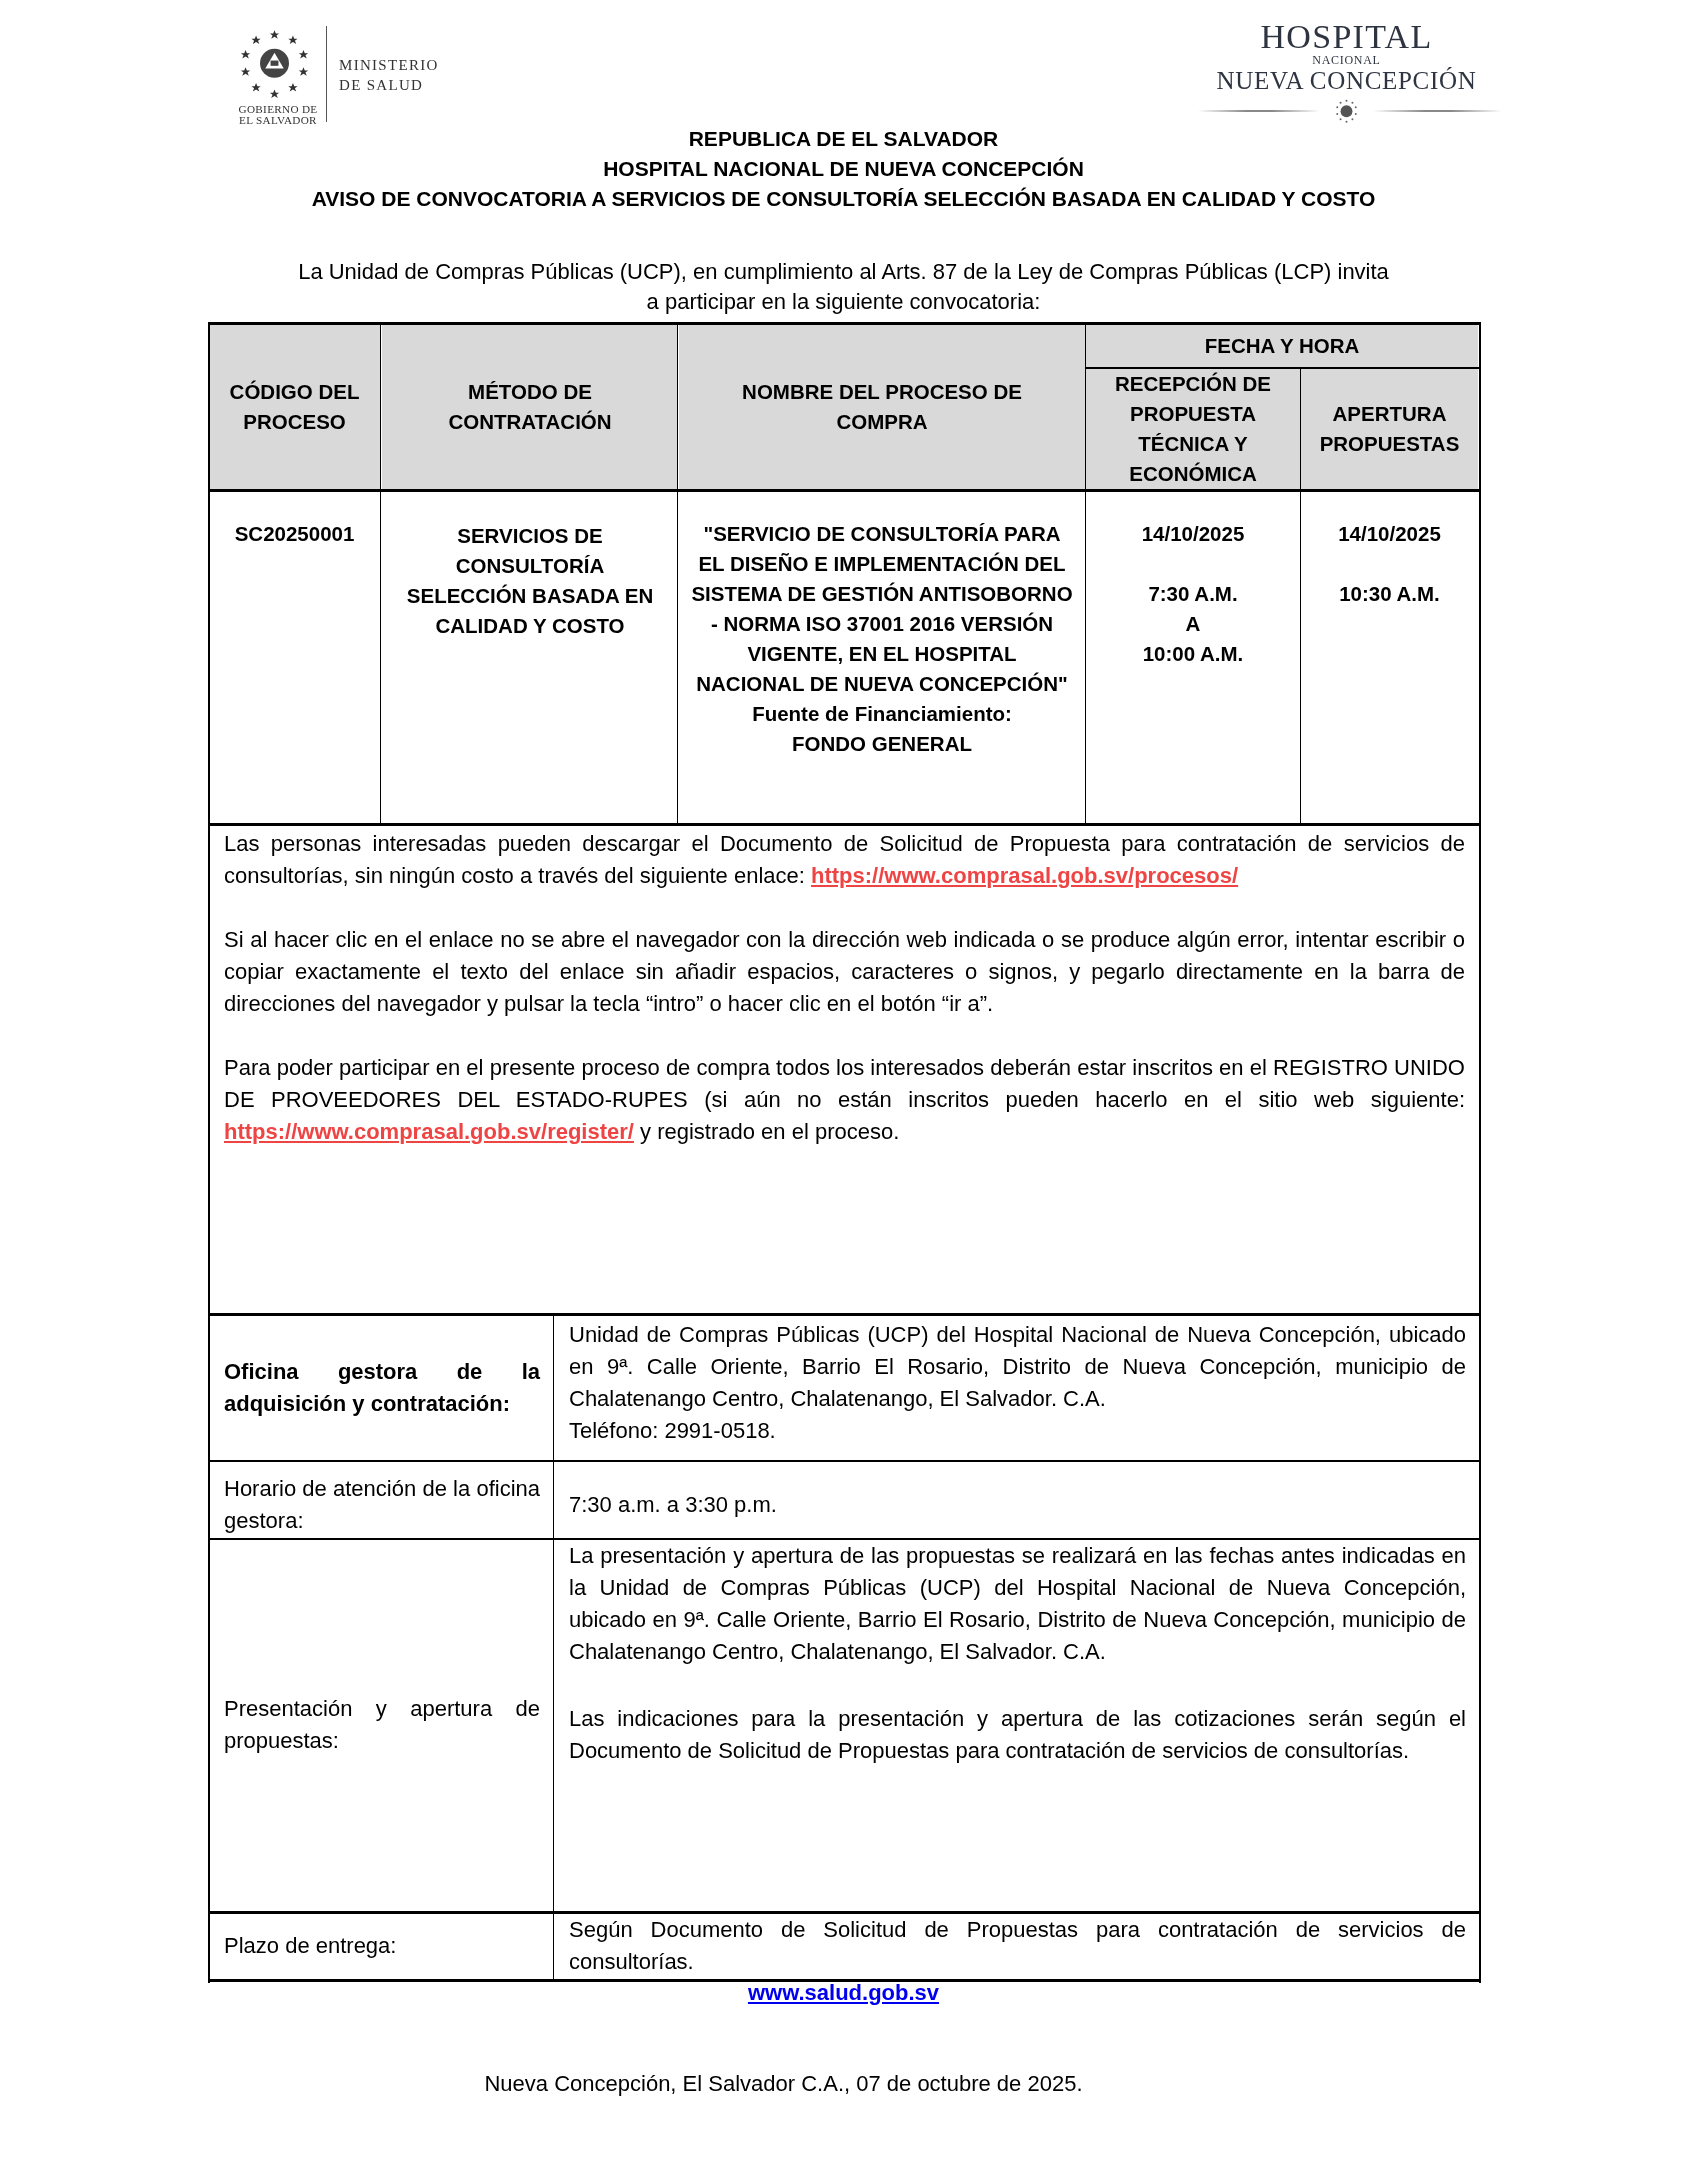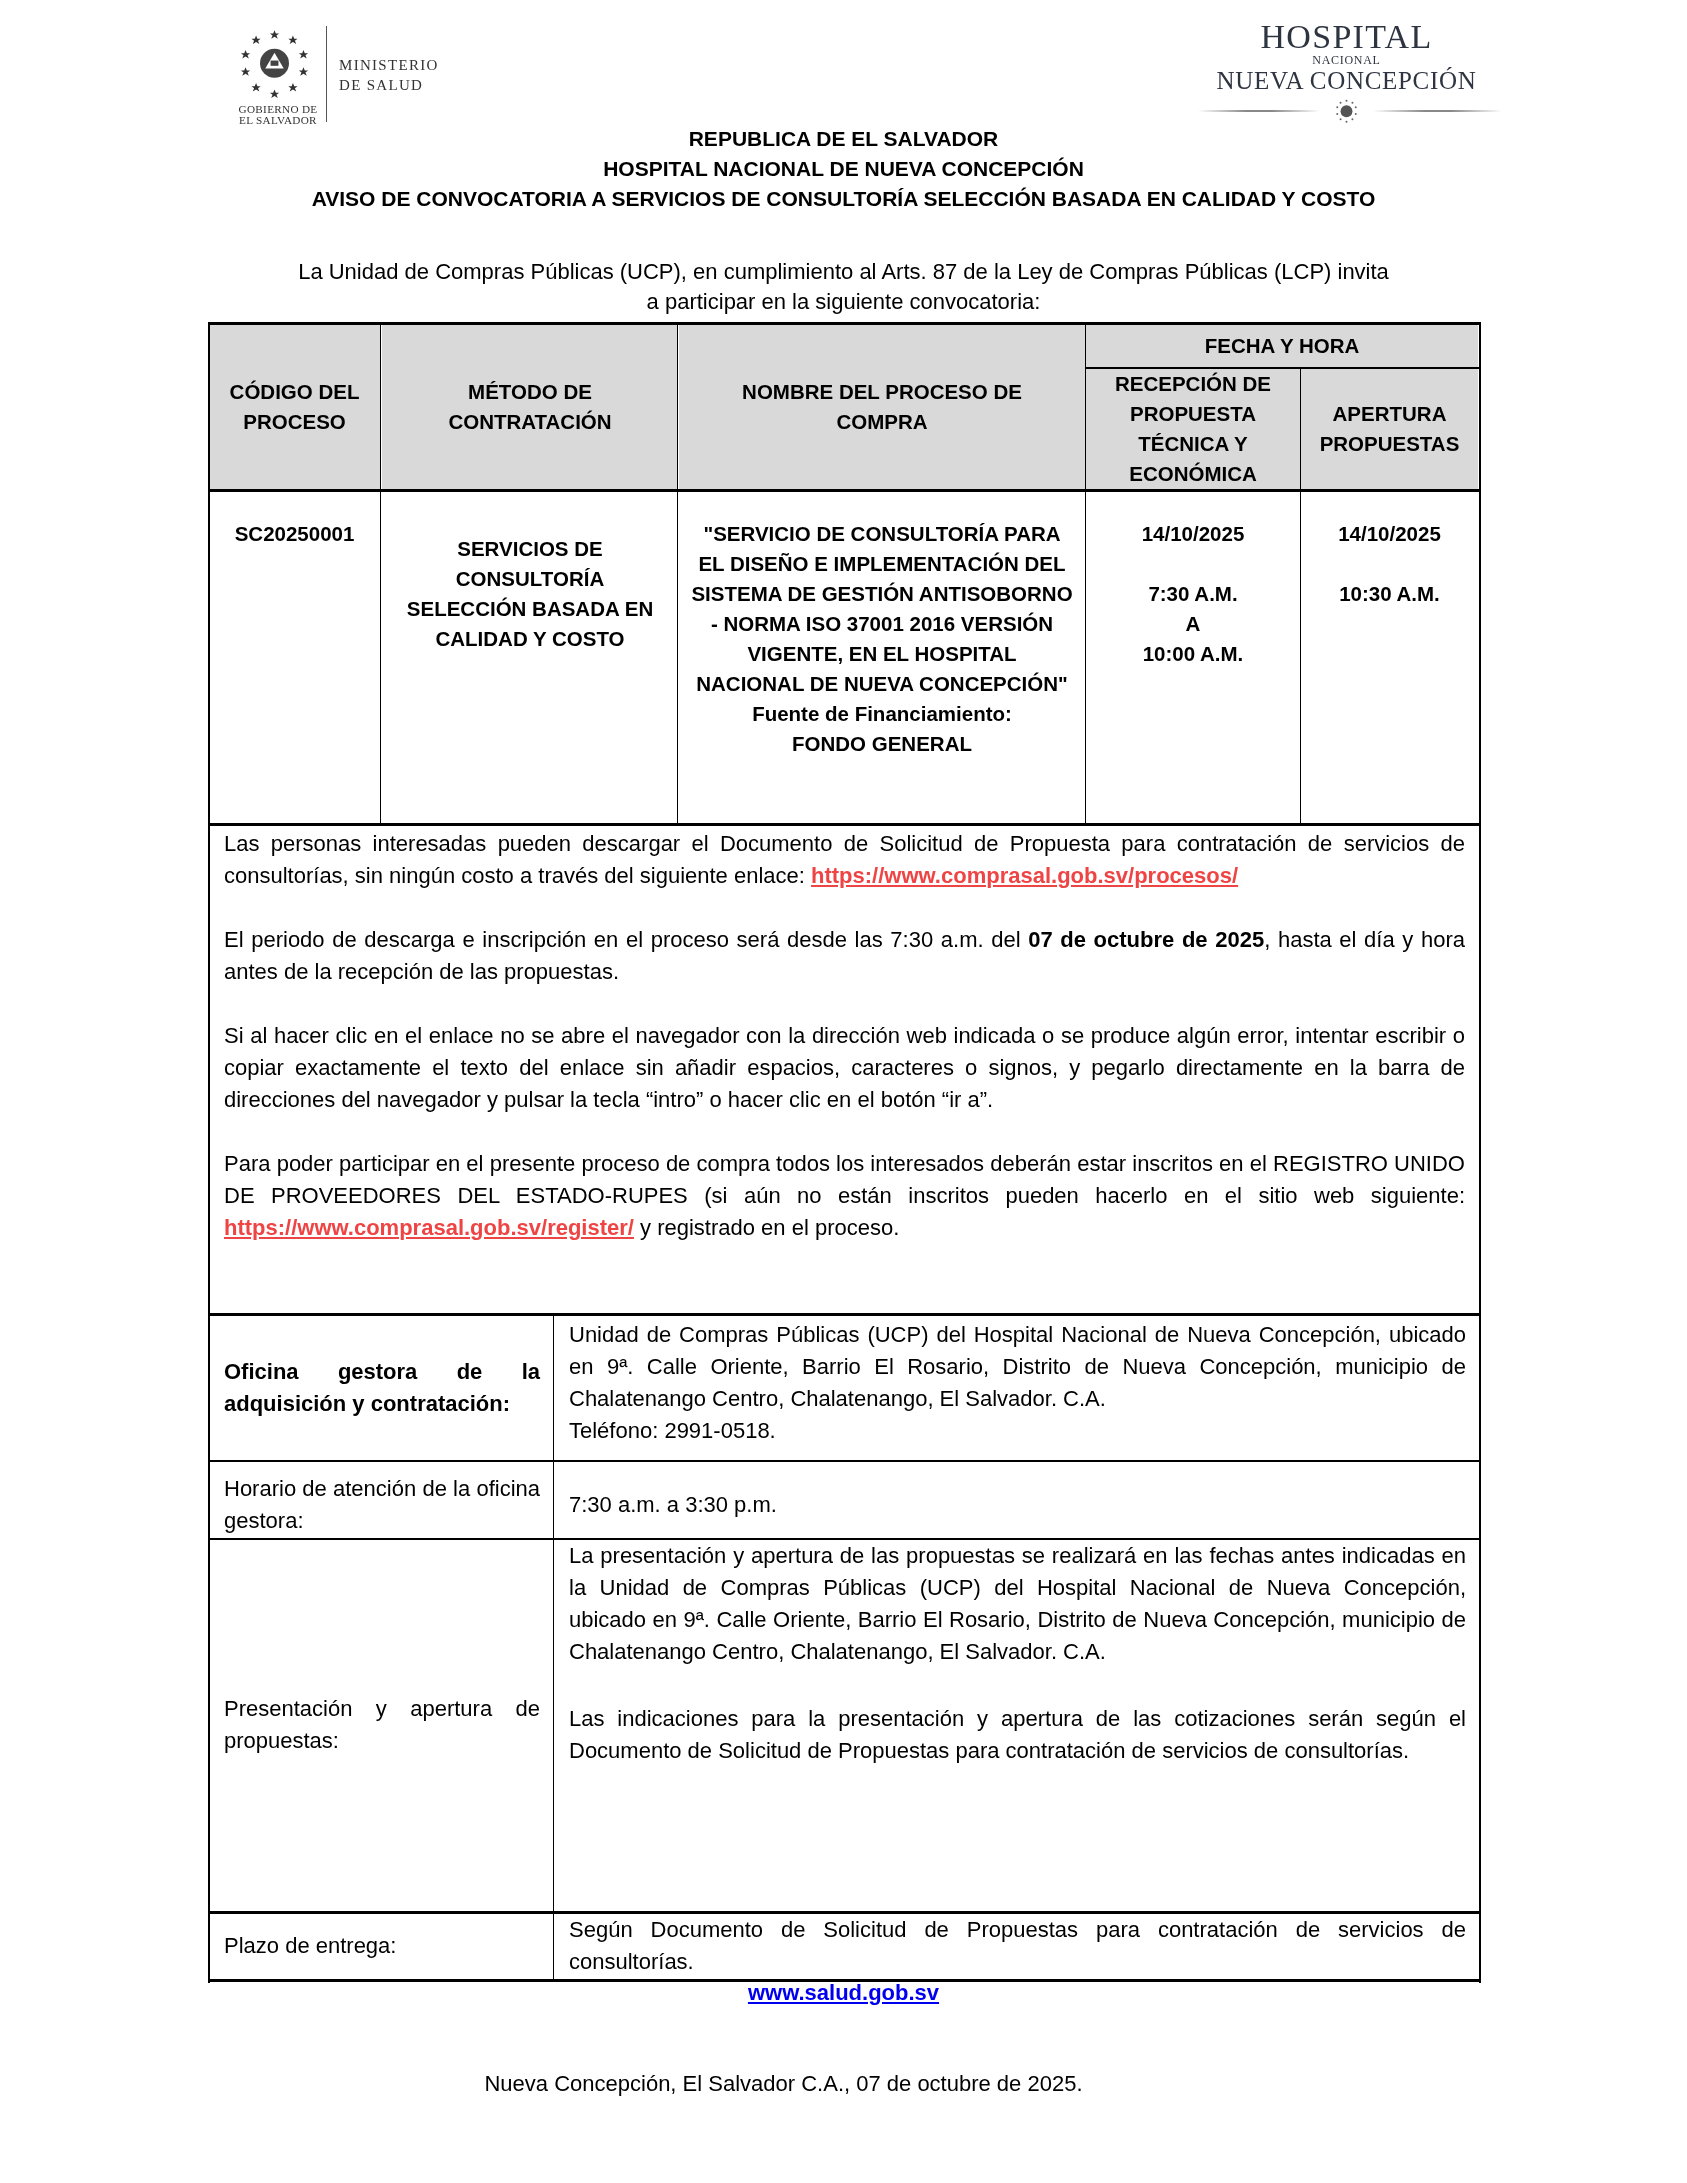--- a/index.html
+++ b/index.html
@@ -136,21 +136,21 @@
   <div class="hdr-cell" style="left:1086px;top:369px;width:214px;height:120px;padding:0 26.5px;">
     <span>RECEPCIÓN DE PROPUESTA TÉCNICA Y ECONÓMICA</span>
   </div>
   <div class="hdr-cell" style="left:1301px;top:369px;width:177px;height:120px;padding:0 16.5px;">
     <span>APERTURA PROPUESTAS</span>
   </div>
 
   <div class="body-cell" style="left:209px;top:519px;width:171px;">
     <span>SC20250001</span>
   </div>
-  <div class="body-cell" style="left:382px;top:534px;width:296px;padding:0 13.2px;">
+  <div class="body-cell" style="left:382px;top:521px;width:296px;padding:0 13.2px;">
     <span>SERVICIOS DE CONSULTORÍA SELECCIÓN BASADA EN CALIDAD Y COSTO</span>
   </div>
   <div class="body-cell" style="left:679px;top:519px;width:406px;padding:0 12px;">
     <div>"SERVICIO DE CONSULTORÍA PARA EL DISEÑO E IMPLEMENTACIÓN DEL SISTEMA DE GESTIÓN ANTISOBORNO - NORMA ISO 37001 2016 VERSIÓN VIGENTE, EN EL HOSPITAL NACIONAL DE NUEVA CONCEPCIÓN"</div>
     <div>Fuente de Financiamiento:</div>
     <div>FONDO GENERAL</div>
   </div>
   <div class="body-cell" style="left:1086px;top:519px;width:214px;">
     <div>14/10/2025</div>
     <div style="height:30px;"></div>
@@ -171,21 +171,20 @@
   <div class="vline" style="left:208px;top:322px;height:1661px;width:2px;"></div>
   <div class="vline" style="left:1479px;top:322px;height:1661px;width:2px;"></div>
   <div class="vline" style="left:380px;top:322px;height:503px;"></div>
   <div class="vline" style="left:677px;top:322px;height:503px;"></div>
   <div class="vline" style="left:1085px;top:322px;height:503px;"></div>
   <div class="vline" style="left:1300px;top:368px;height:457px;"></div>
 </div>
 
 <div class="para-block" style="top:828px;">
   <p><span>Las personas interesadas pueden descargar el Documento de Solicitud de Propuesta para contratación de servicios de consultorías, sin ningún costo a través del siguiente enlace: </span><a class="link" href="#">https://www.comprasal.gob.sv/procesos/</a></p>
-  <p><span>El periodo de descarga e inscripción en el proceso será desde las 7:30 a.m. del </span><b>07 de octubre de 2025</b><span>, hasta el día y hora antes de la recepción de las propuestas.</span></p>
   <p>Si al hacer clic en el enlace no se abre el navegador con la dirección web indicada o se produce algún error, intentar escribir o copiar exactamente el texto del enlace sin añadir espacios, caracteres o signos, y pegarlo directamente en la barra de direcciones del navegador y pulsar la tecla “intro” o hacer clic en el botón “ir a”.</p>
   <p class="last"><span>Para poder participar en el presente proceso de compra todos los interesados deberán estar inscritos en el REGISTRO UNIDO DE PROVEEDORES DEL ESTADO-RUPES (si aún no están inscritos pueden hacerlo en el sitio web siguiente: </span><a class="link" href="#">https://www.comprasal.gob.sv/register/</a><span> y registrado en el proceso.</span></p>
 </div>
 
 <div>
   <div class="hline" style="left:208px;top:1313px;width:1273px;"></div>
   <div class="vline" style="left:553px;top:1313px;height:667px;"></div>
 
   <div class="label-cell" style="top:1316px;height:144px;font-weight:bold;">
     <span>Oficina gestora de la adquisición y contratación:</span>

